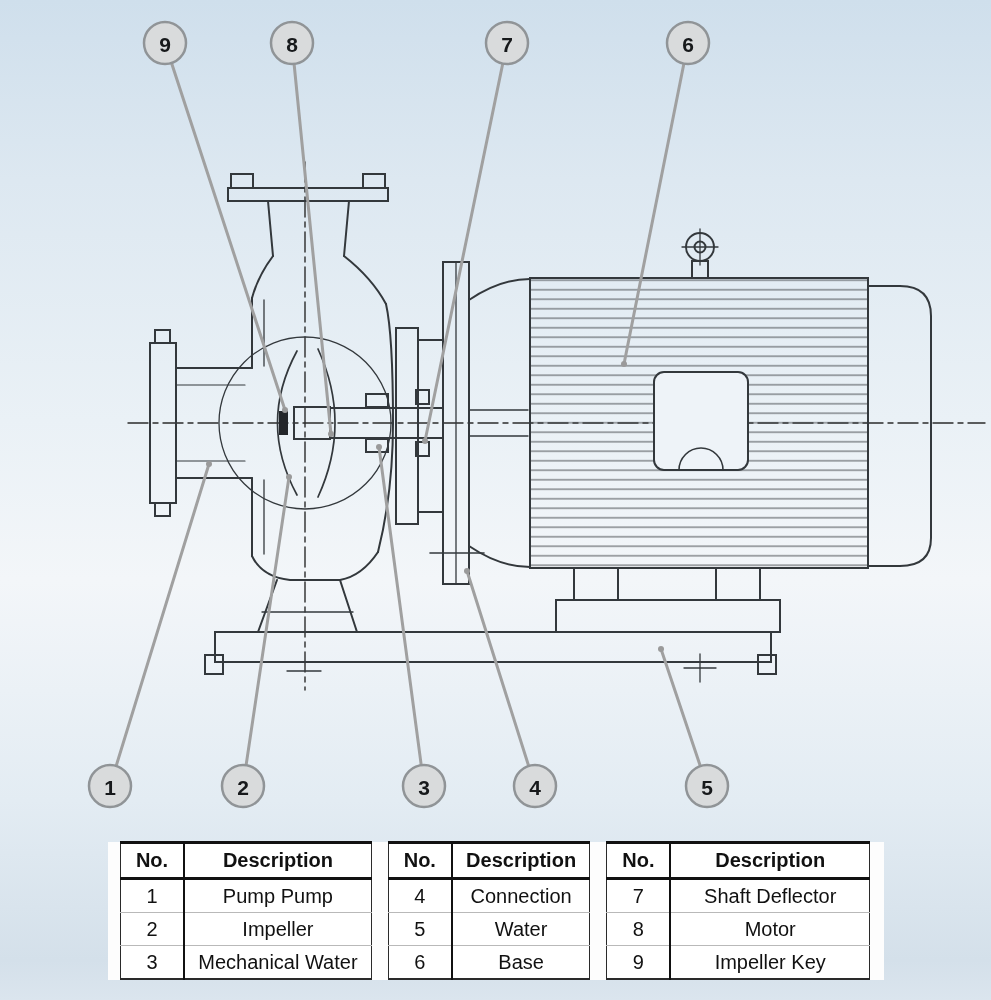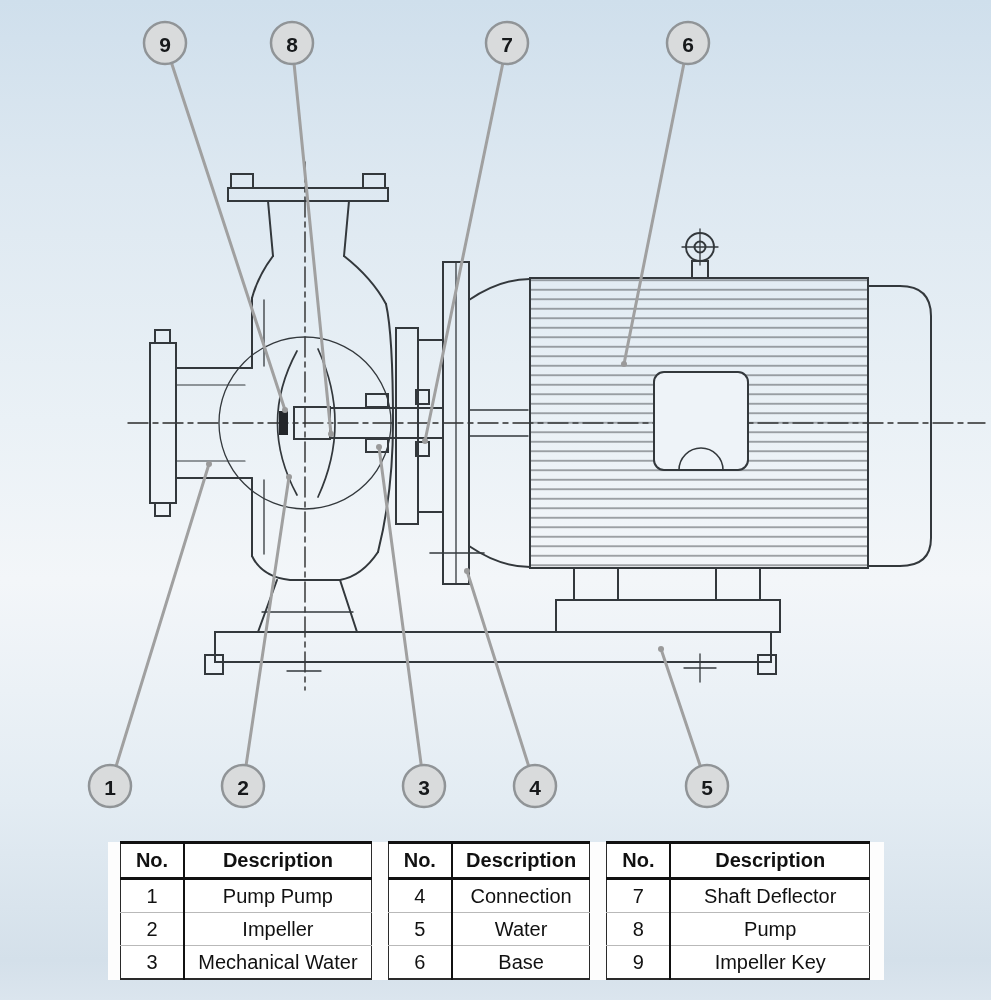--- a/index.html
+++ b/index.html
@@ -259,21 +259,21 @@
           <th>Description</th>
         </tr>
       </thead>
       <tbody>
         <tr>
           <td class="no">7</td>
           <td>Shaft Deflector</td>
         </tr>
         <tr>
           <td class="no">8</td>
-          <td>Pump</td>
+          <td>Motor</td>
         </tr>
         <tr>
           <td class="no">9</td>
           <td>Impeller Key</td>
         </tr>
       </tbody>
     </table>
 
   </div>
 </div>

